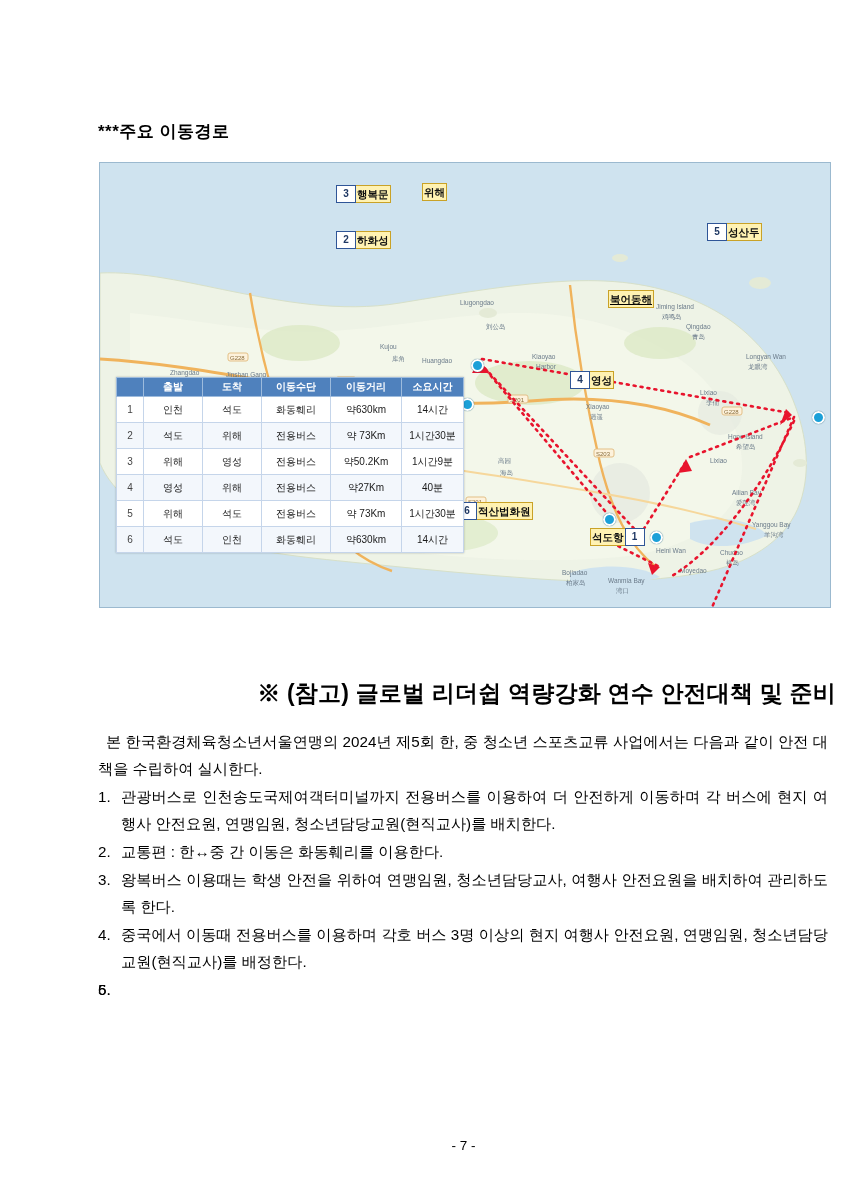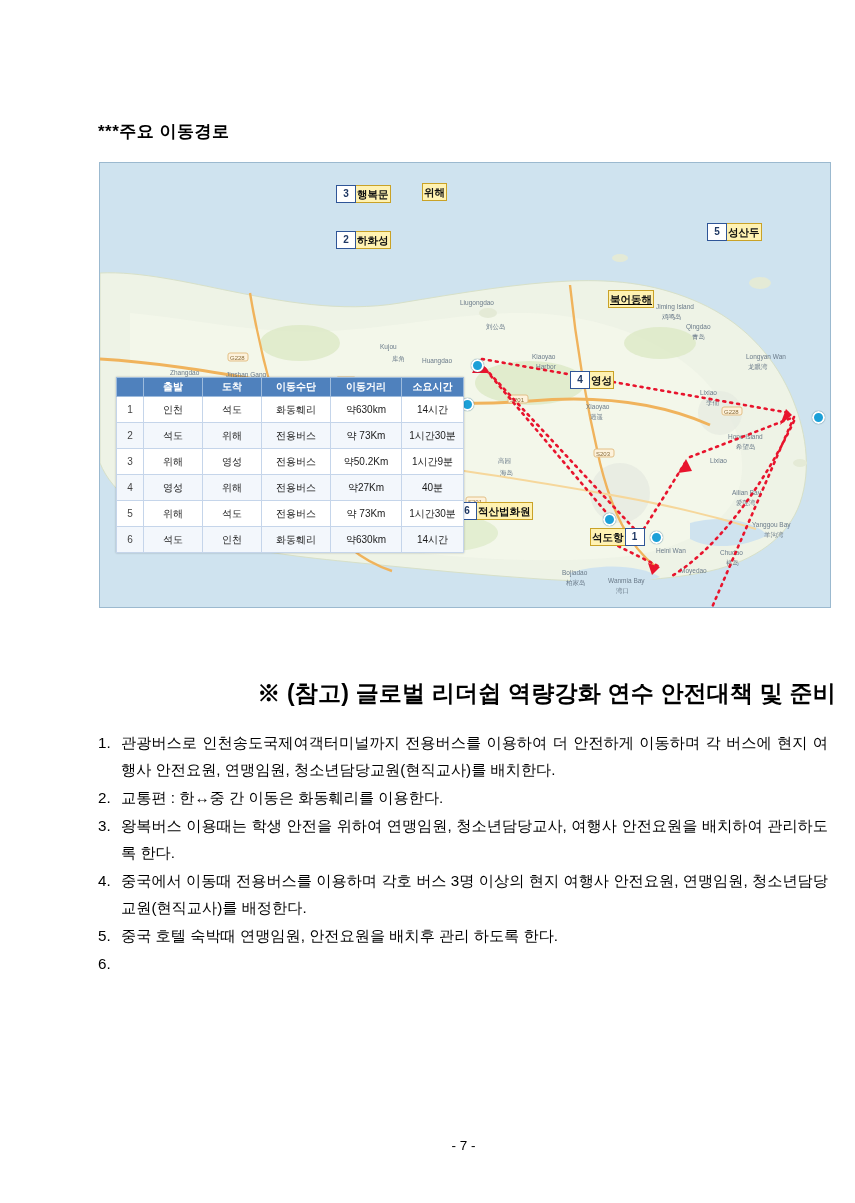--- a/index.html
+++ b/index.html
@@ -403,40 +403,40 @@
           <td>약630km</td>
           <td>14시간</td>
         </tr>
       </tbody>
     </table>
   </div>
 
   <div class="doc-title">※ (참고) 글로벌 리더쉽 역량강화 연수 안전대책 및 준비</div>
 
   <div class="body-block">
+    <p class="lead">본 한국환경체육청소년서울연맹의 2024년 제5회 한, 중 청소년 스포츠교류 사업에서는 다음과 같이 안전 대책을 수립하여 실시한다.</p>
     <ol>
       <li>
         <span class="marker">1.</span>
         <span>관광버스로 인천송도국제여객터미널까지 전용버스를 이용하여 더 안전하게 이동하며 각 버스에 현지 여행사 안전요원, 연맹임원, 청소년담당교원(현직교사)를 배치한다.</span>
       </li>
       <li>
         <span class="marker">2.</span>
         <span>교통편 : 한↔중 간 이동은 화동훼리를 이용한다.</span>
       </li>
       <li>
         <span class="marker">3.</span>
         <span>왕복버스 이용때는 학생 안전을 위하여 연맹임원, 청소년담당교사, 여행사 안전요원을 배치하여 관리하도록 한다.</span>
       </li>
       <li>
         <span class="marker">4.</span>
         <span> 중국에서 이동때 전용버스를 이용하며 각호 버스 3명 이상의 현지 여행사 안전요원, 연맹임원, 청소년담당교원(현직교사)를 배정한다.</span>
       </li>
       <li>
         <span class="marker">5.</span>
-        <span>중국 호텔 숙박때 연맹임원, 안전요원을 배치후 관리 하도록 한다.</span>
       </li>
       <li>
         <span class="marker">6.</span>
       </li>
     </ol>
   </div>
 
   <div class="footer">- 7 -</div>
 </div>
 

